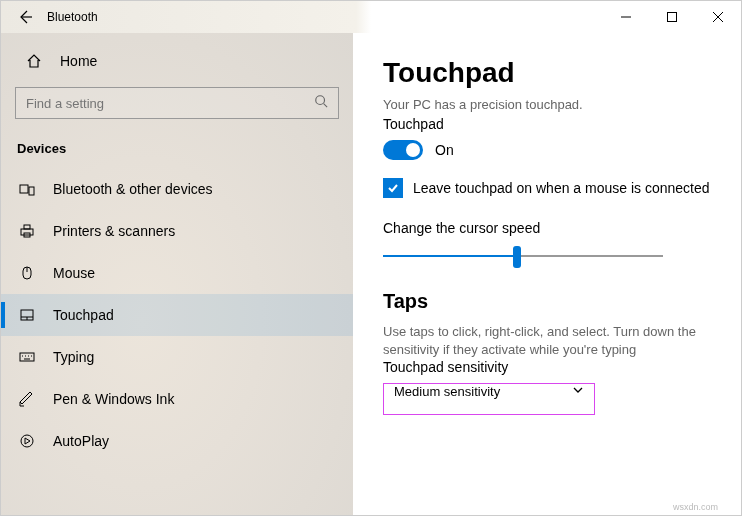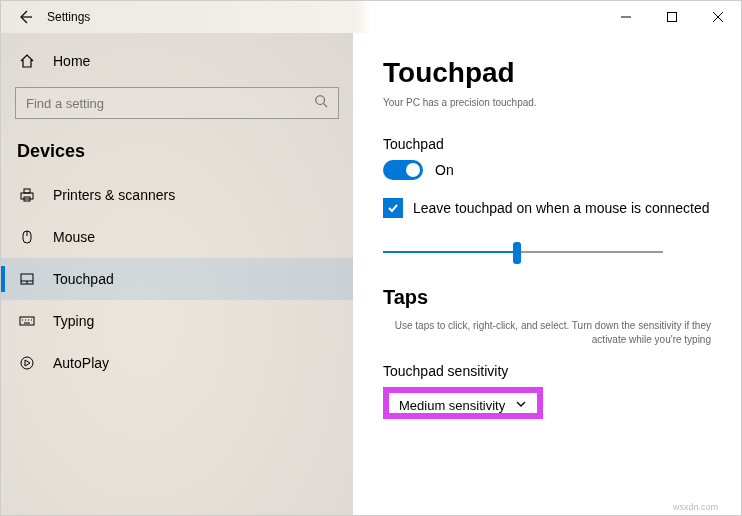--- a/index.html
+++ b/index.html
@@ -5,61 +5,61 @@
   * { box-sizing: border-box; margin: 0; padding: 0; font-family: "Segoe UI", Arial, sans-serif; }
   body { width: 742px; height: 516px; overflow: hidden; background: #fff; border: 1px solid #ccc; }
   .titlebar { height: 32px; display: flex; align-items: center; padding-left: 10px; background: linear-gradient(to right, #ece9e2, #f4f1ea 48%, #fff 50%); }
   .titlebar .back { width: 28px; height: 28px; display: flex; align-items: center; justify-content: center; color: #333; cursor: default; }
   .titlebar .title { font-size: 12px; margin-left: 8px; color: #000; }
   .titlebar .spacer { flex: 1; }
   .winbtn { width: 46px; height: 32px; display: flex; align-items: center; justify-content: center; color: #000; }
   .winbtn svg { width: 10px; height: 10px; }
   .layout { display: flex; height: calc(100% - 32px); }
   .sidebar { width: 352px; padding: 14px 0 0 0; background: radial-gradient(ellipse at 40% 60%, #ece5db 0%, #e6e0d8 40%, #dcd8d2 100%); position: relative; }
-  .home { display: flex; align-items: center; padding: 6px 16px; margin-bottom: 12px; color: #000; }
+  .home { display: flex; align-items: center; padding: 6px 16px; margin-bottom: 12px; color: #000; margin-left: 7px; }
   .home .icon, .nav-item .icon { width: 20px; display: flex; justify-content: center; color: #333; }
   .home span.lbl, .nav-item span.lbl { margin-left: 16px; font-size: 14px; }
   .searchbox { margin: 0 14px 18px 14px; height: 32px; border: 1px solid #999; display: flex; align-items: center; padding: 0 10px; background: rgba(255,255,255,0.1); }
   .searchbox input { flex: 1; border: none; background: transparent; font-size: 13px; color: #666; outline: none; }
   .searchbox .sicon { color: #666; }
-  .group-title { font-size: 18px; font-weight: 600; padding: 4px 0 12px 16px; color: #000; }
+  .group-title { font-size: 13px; font-weight: 600; padding: 4px 0 12px 16px; color: #000; }
   .nav-item { display: flex; align-items: center; height: 42px; padding: 0 16px; position: relative; color: #000; }
   .nav-item.active { background: rgba(0,120,215,0.10); }
   .nav-item.active::before { content: ""; position: absolute; left: 0; top: 8px; bottom: 8px; width: 4px; background: #0078d7; }
   .content { flex: 1; padding: 24px 30px 10px 30px; overflow: hidden; background: #fff; }
   h1.page { font-size: 28px; font-weight: 600; margin-bottom: 8px; color: #000; }
-  .subtext { font-size: 10px; color: #666; margin-bottom: 28px; }
+  .subtext { font-size: 13px; color: #666; margin-bottom: 4px; }
   .label { font-size: 14px; color: #000; margin-bottom: 8px; }
   .toggle-row { display: flex; align-items: center; margin-bottom: 18px; }
   .toggle { width: 40px; height: 20px; border-radius: 10px; background: #0078d7; position: relative; }
   .toggle .knob { position: absolute; right: 3px; top: 3px; width: 14px; height: 14px; border-radius: 50%; background: #fff; }
   .toggle-row .state { margin-left: 12px; font-size: 14px; }
   .check-row { display: flex; align-items: center; margin-bottom: 22px; }
   .checkbox { width: 20px; height: 20px; background: #0078d7; display: flex; align-items: center; justify-content: center; color: #fff; }
   .check-row .clabel { margin-left: 10px; font-size: 14px; }
   .slider { position: relative; width: 280px; height: 24px; margin-bottom: 22px; }
   .track { position: absolute; top: 11px; left: 0; right: 0; height: 2px; background: #999; }
   .fill { position: absolute; top: 11px; left: 0; width: 48%; height: 2px; background: #0078d7; }
   .thumb { position: absolute; top: 2px; left: 48%; width: 8px; height: 22px; margin-left: -4px; background: #0078d7; border-radius: 3px; }
   h2.section { font-size: 20px; font-weight: 600; margin-bottom: 10px; color: #000000; }
-  .desc { font-size: 10px; color: #666; margin-bottom: 16px; line-height: 1.4; text-align: right; }
-  .dropdown { height: 32px; width: 160px; border: 6px solid #d946ef; display: flex; align-items: flex-end; padding: 0 10px; font-size: 13px; justify-content: space-between; }
+  .desc { font-size: 13px; color: #666; line-height: 1.4; }
+  .dropdown { height: 32px; width: 212px; border: 1px solid #d946ef; display: flex; align-items: flex-start; padding: 0 10px; font-size: 13px; justify-content: space-between; }
   .watermark { position: absolute; right: 24px; bottom: 4px; font-size: 9px; color: #bbb; }
 </style>
 </head>
 <body>
 
 <div class="titlebar">
   <div class="back">
     <svg width="16" height="16" viewBox="0 0 16 16">
         <path d="M10 2 L4 8 L10 14" stroke="#000" stroke-width="1.2" fill="none"></path>
         <path d="M4 8 H15" stroke="#000" stroke-width="1.2"></path>
       </svg>
   </div>
-  <div class="title">Settings</div>
+  <div class="title">Bluetooth</div>
   <div class="spacer"></div>
   <div class="winbtn">
       <svg viewBox="0 0 10 10">
         <path d="M0 5 H10" stroke="#000" stroke-width="1"></path>
       </svg>
     </div>
   <div class="winbtn">
       <svg viewBox="0 0 10 10">
         <rect x="0.5" y="0.5" width="9" height="9" stroke="#000" fill="none" stroke-width="1"></rect>
       </svg>
@@ -86,20 +86,29 @@
       <span class="sicon"><svg width="14" height="14" viewBox="0 0 16 16">
             <circle cx="7" cy="7" r="5" stroke="#666" fill="none" stroke-width="1.3"></circle>
             <path d="M11 11 L15 15" stroke="#666" stroke-width="1.3"></path>
           </svg></span>
     </div>
     <div class="group-title">Devices</div>
 
     <div class="nav-item">
       <span class="icon">
           <svg width="16" height="16" viewBox="0 0 16 16">
+            <rect x="1" y="4" width="8" height="8" stroke="#000" fill="none"></rect>
+            <rect x="10" y="6" width="5" height="8" stroke="#000" fill="none"></rect>
+          </svg>
+        </span>
+      <span class="lbl">Bluetooth &amp; other devices</span>
+    </div>
+    <div class="nav-item">
+      <span class="icon">
+          <svg width="16" height="16" viewBox="0 0 16 16">
             <rect x="2" y="6" width="12" height="6" stroke="#000" fill="none"></rect>
             <rect x="5" y="2" width="6" height="4" stroke="#000" fill="none"></rect>
             <rect x="5" y="10" width="6" height="4" stroke="#000" fill="none"></rect>
           </svg>
         </span>
       <span class="lbl">Printers &amp; scanners</span>
     </div>
     <div class="nav-item">
       <span class="icon">
           <svg width="16" height="16" viewBox="0 0 16 16">
@@ -119,20 +128,28 @@
       <span class="lbl">Touchpad</span>
     </div>
     <div class="nav-item">
       <span class="icon">
           <svg width="16" height="16" viewBox="0 0 16 16">
             <rect x="1" y="4" width="14" height="8" stroke="#000" fill="none"></rect>
             <path d="M3 7 H4 M6 7 H7 M9 7 H10 M12 7 H13 M5 10 H11" stroke="#000"></path>
           </svg>
         </span>
       <span class="lbl">Typing</span>
+    </div>
+    <div class="nav-item">
+      <span class="icon">
+          <svg width="16" height="16" viewBox="0 0 16 16">
+            <path d="M3 13 L13 3 L11 1 L1 11 Z M1 11 L1 15 L5 15" stroke="#000" fill="none"></path>
+          </svg>
+        </span>
+      <span class="lbl">Pen &amp; Windows Ink</span>
     </div>
     <div class="nav-item">
       <span class="icon">
           <svg width="16" height="16" viewBox="0 0 16 16">
             <circle cx="8" cy="8" r="6" stroke="#000" fill="none"></circle>
             <path d="M6 5 L11 8 L6 11 Z" stroke="#000" fill="none"></path>
           </svg>
         </span>
       <span class="lbl">AutoPlay</span>
     </div>
@@ -152,20 +169,21 @@
 
     <div class="check-row">
       <div class="checkbox">
         <svg width="14" height="14" viewBox="0 0 14 14">
             <path d="M3 7 L6 10 L11 4" stroke="#fff" stroke-width="2" fill="none"></path>
           </svg>
       </div>
       <div class="clabel">Leave touchpad on when a mouse is connected</div>
     </div>
 
+    <div class="label">Change the cursor speed</div>
     <div class="slider">
       <div class="track"></div>
         <div class="fill"></div>
         <div class="thumb"></div>
     </div>
 
     <h2 class="section">Taps</h2>
     <div class="desc">Use taps to click, right-click, and select. Turn down the sensitivity if they activate while you're typing</div>
 
     <div class="label">Touchpad sensitivity</div>

